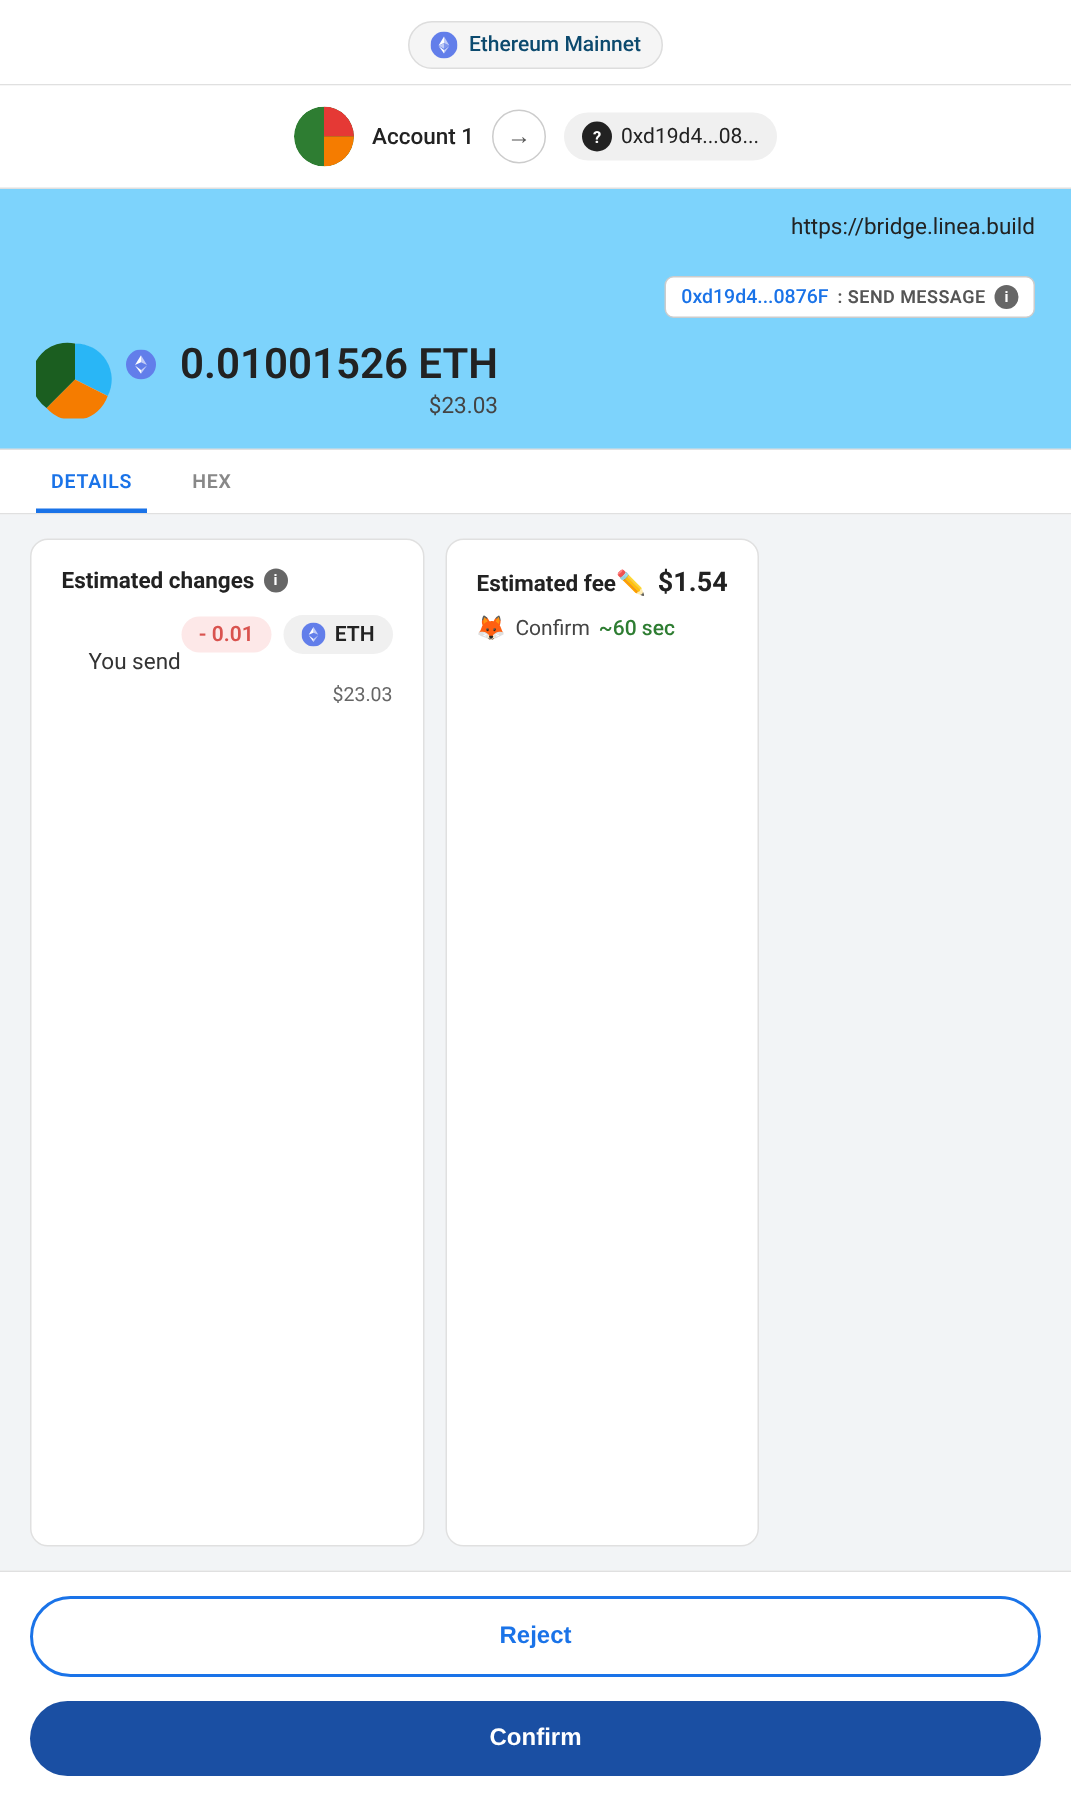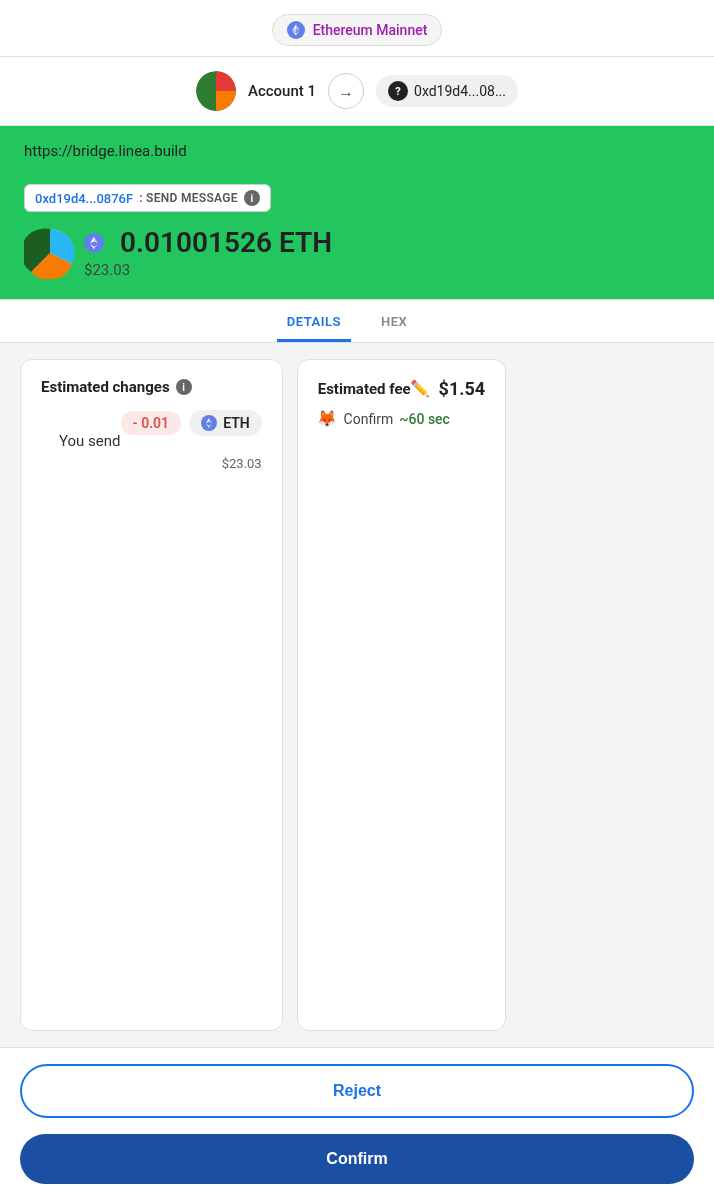--- a/index.html
+++ b/index.html
@@ -23,21 +23,21 @@
     .network-pill {
       display: flex;
       align-items: center;
       gap: 8px;
       background: #f5f5f5;
       border: 1px solid #ddd;
       border-radius: 20px;
       padding: 6px 14px;
       font-size: 14px;
       font-weight: 500;
-      color: #a21caf;
+      color: #0c4a6e;
     }
     .eth-icon-small {
       width: 18px;
       height: 18px;
     }
 
     
     .account-row {
       display: flex;
       align-items: center;
@@ -90,23 +90,24 @@
       color: #fff;
       font-size: 11px;
       font-weight: bold;
       display: flex;
       align-items: center;
       justify-content: center;
     }
 
     
     .site-info {
-      background: #22c55e;
+      background: #7dd3fc;
       padding: 16px 24px 20px;
       border-bottom: 1px solid #e0e0e0;
+      text-align: right;
     }
     .site-url {
       font-size: 15px;
       color: #222;
       margin-bottom: 10px;
     }
     .contract-badge {
       display: inline-flex;
       align-items: center;
       gap: 6px;
@@ -159,21 +160,20 @@
       color: #444;
       margin-top: 2px;
     }
 
     
     .tabs-row {
       display: flex;
       background: #fff;
       border-bottom: 1px solid #e0e0e0;
       padding: 0 24px;
-      justify-content: center;
     }
     .tab {
       padding: 14px 10px 10px;
       font-size: 13px;
       font-weight: 600;
       color: #888;
       letter-spacing: 0.5px;
       cursor: pointer;
       margin-right: 20px;
       border-bottom: 3px solid transparent;

